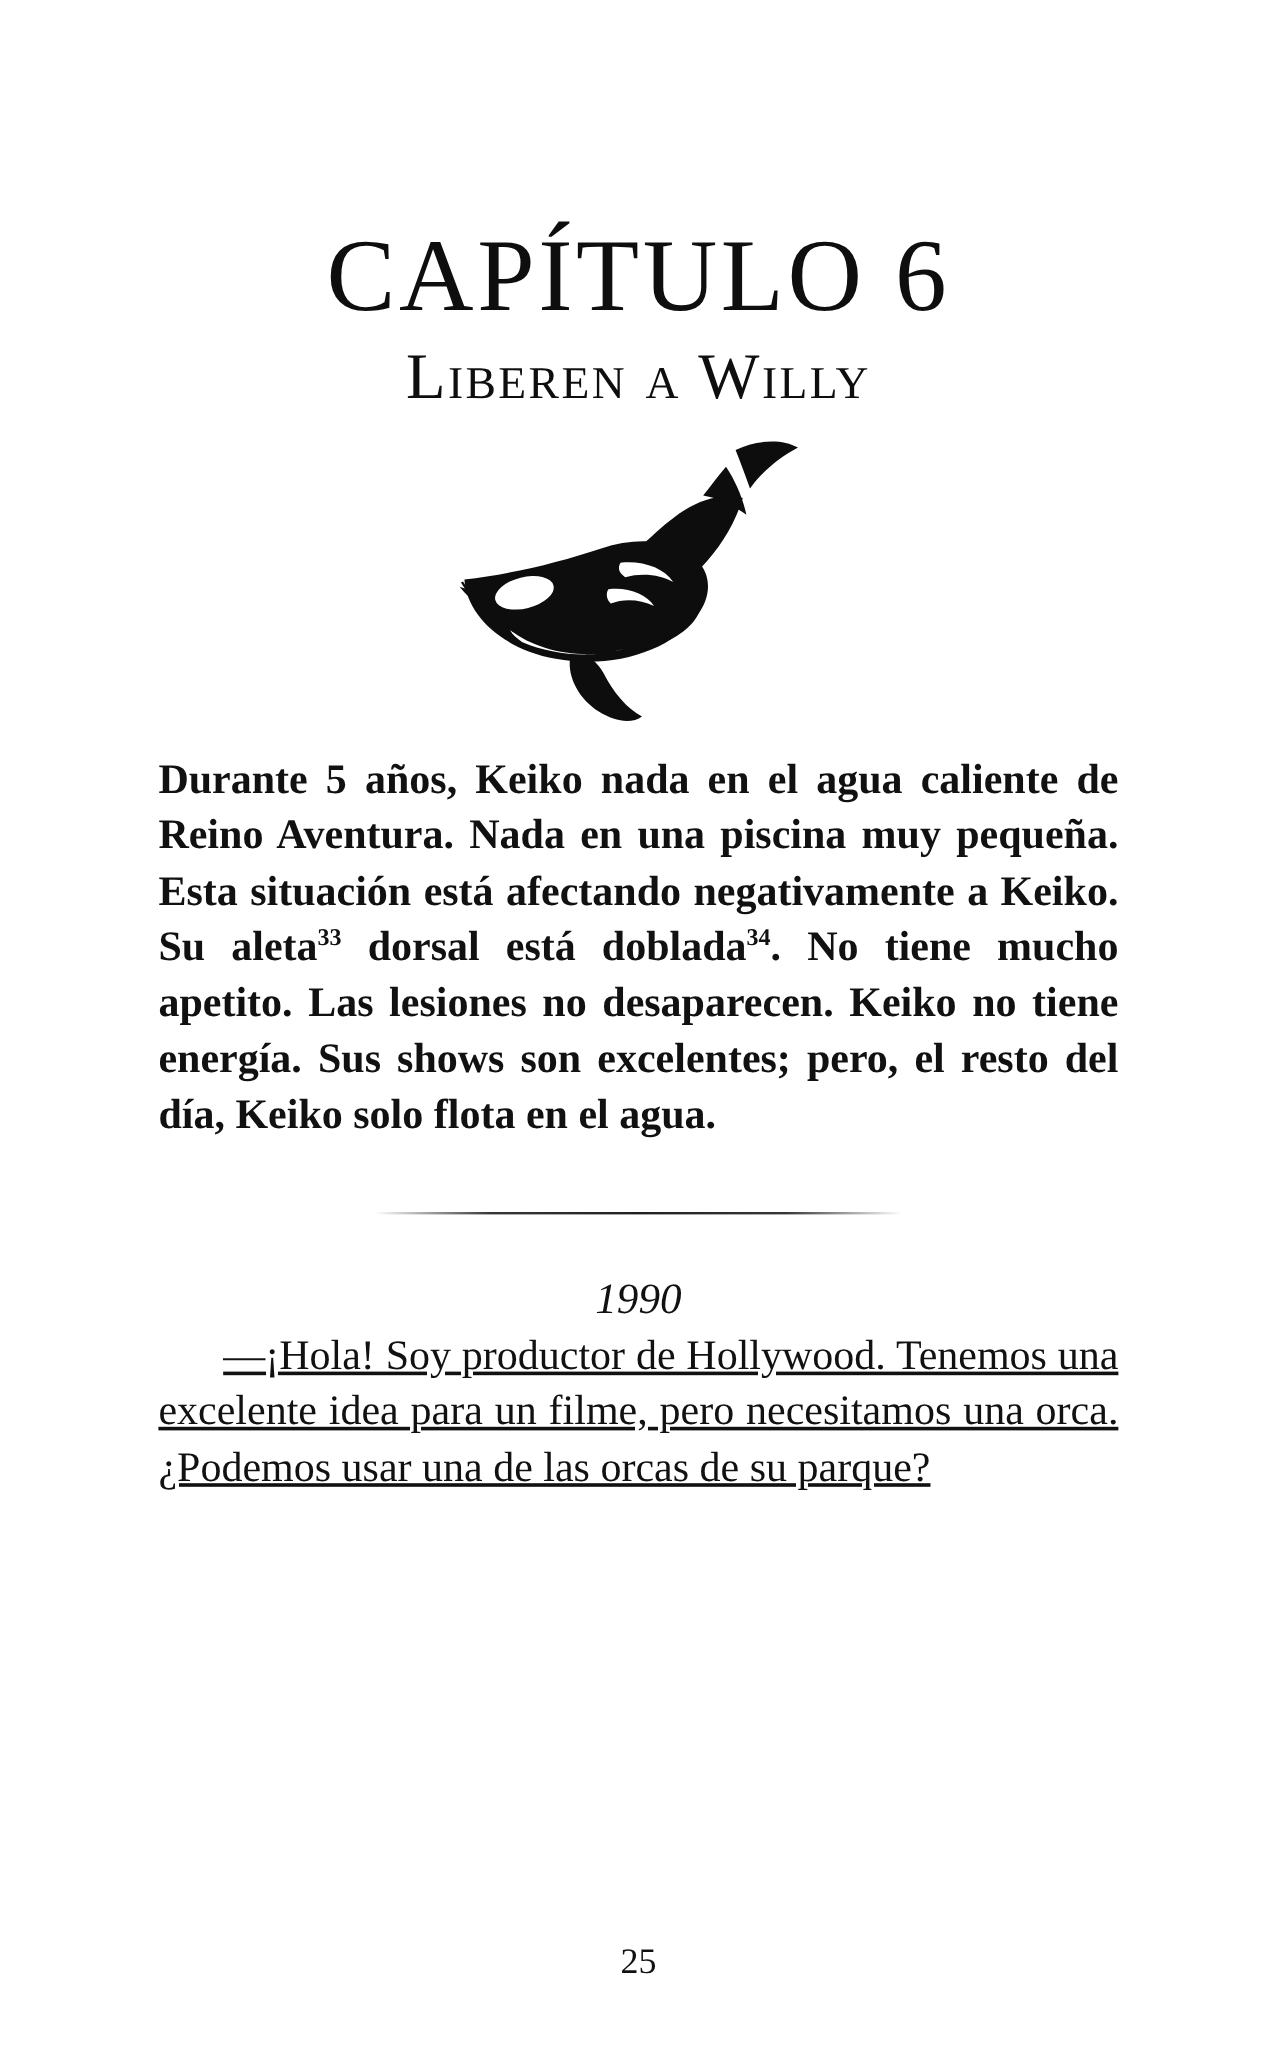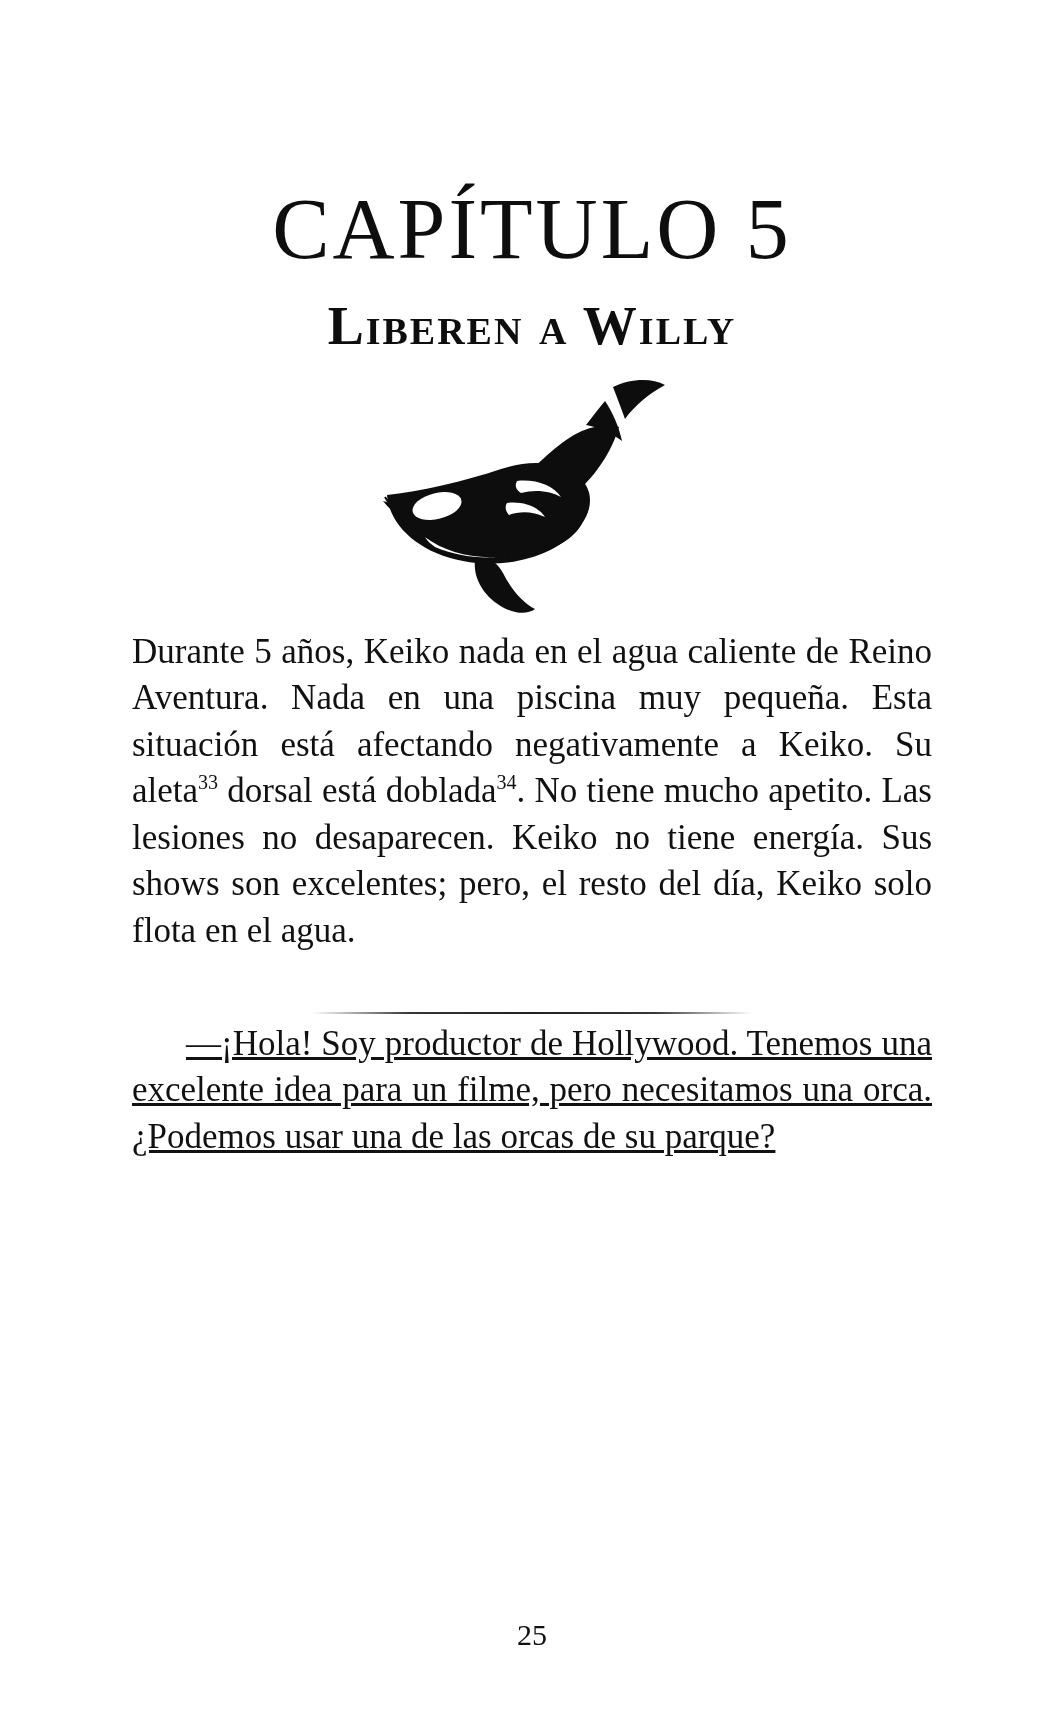--- a/index.html
+++ b/index.html
@@ -31,23 +31,23 @@
     font-size: 86px;
     letter-spacing: 3px;
     line-height: 1.0;
     font-weight: 400;
     color: #0e0e0e;
   }
   .chapter-subtitle {
     font-family: "Liberation Serif", serif;
     font-size: 54px;
     line-height: 1.05;
-    margin-top: 26px;
+    margin-top: 14px;
     letter-spacing: 2px;
-    font-weight: 700;
+    font-weight: 400;
     color: #0e0e0e;
   }
   
   .smallcaps {
     font-variant: small-caps;
   }
 
   
   .illustration {
     margin-top: 20px;
@@ -68,21 +68,22 @@
   p.para {
     font-size: 35px;
     line-height: 1.33;
     text-align: justify;
     text-justify: inter-word;
     margin: 0;
     color: #111111;
     hyphens: none;
   }
   p.para.first {
-    margin-top: 4px;
+    margin-top: 14px;
+    font-weight: bold;
   }
   sup.fn {
     font-size: 20px;
     vertical-align: super;
     line-height: 0;
   }
 
   
   .divider {
     width: 800px;
@@ -158,21 +159,21 @@
     font-size: 30px;
     color: #111111;
   }
 </style>
 </head>
 <body>
 
 <div class="page">
 
   <div class="chapter-head">
-    <div class="chapter-title">CAPÍTULO 5</div>
+    <div class="chapter-title">CAPÍTULO 6</div>
     <div class="chapter-subtitle smallcaps">Liberen a Willy</div>
   </div>
 
   <div class="illustration">
     <svg width="330" height="250" viewBox="0 0 330 250" aria-hidden="true">
       <g fill="#0d0d0d">
 
         <path d="M246 12 C262 4 284 2 298 10 C283 18 268 30 258 44 C254 33 250 22 246 12 Z"></path>
         <path d="M238 26 C246 38 252 52 255 66 C244 58 231 52 219 50 C226 41 232 33 238 26 Z"></path>
 
@@ -197,20 +198,21 @@
     </svg>
   </div>
 
   <div class="body-block">
     <p class="para first"><span>Durante 5 años, Keiko nada en el agua caliente de Reino Aventura. Nada en una piscina muy pequeña. Esta situación está afectando negativamente a Keiko. Su aleta</span><sup class="fn">33</sup><span> dorsal está doblada</span><sup class="fn">34</sup><span>. No tiene mucho apetito. Las lesiones no desaparecen. Keiko no tiene energía. Sus shows son excelentes; pero, el resto del día, Keiko solo flota en el agua.</span></p>
 
     <div class="divider">
       <div class="divider-line"></div>
     </div>
 
+    <div class="year">1990</div>
 
     <p class="dialogue">—¡Hola! Soy productor de Hollywood. Tenemos una excelente idea para un filme, pero necesitamos una orca. ¿Podemos usar una de las orcas de su parque?</p>
   </div>
 
 
   <div class="page-number">25</div>
 
 </div>
 
 </body></html>

